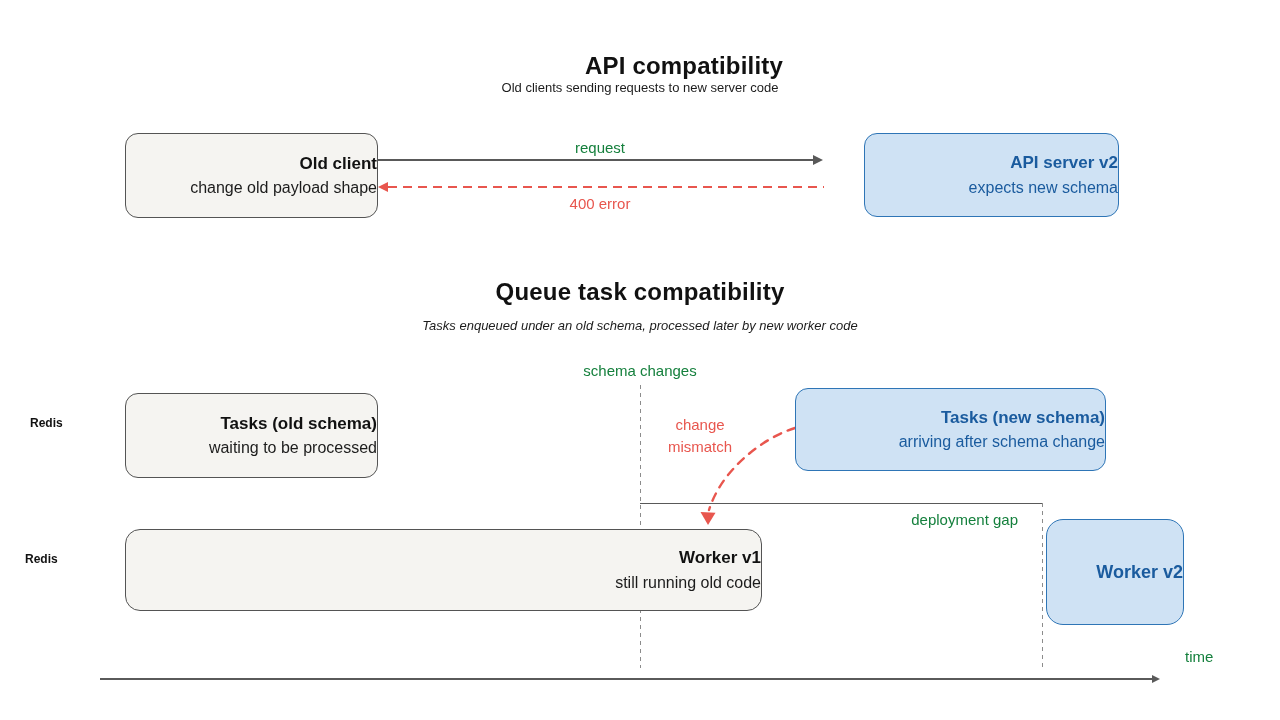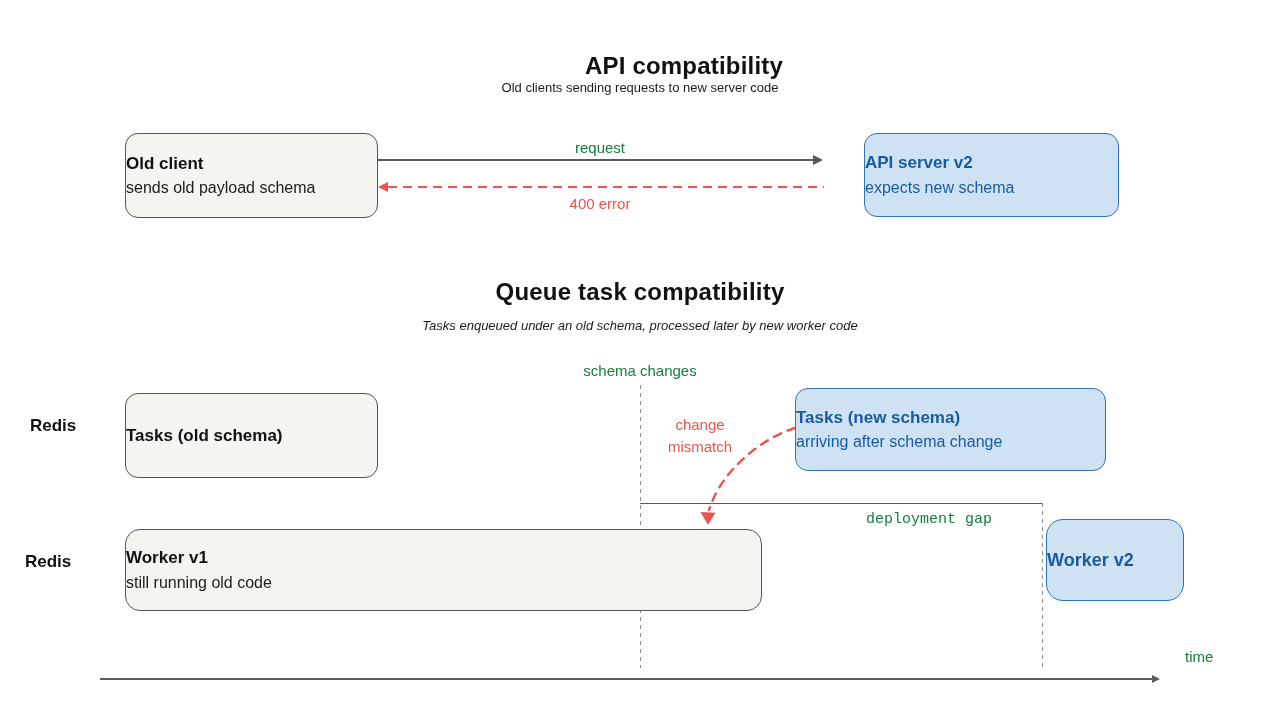--- a/index.html
+++ b/index.html
@@ -7,27 +7,27 @@
     --blue-fill:#cfe2f4; --blue-border:#2e75b6; --blue-text:#1a5b9e;
     --red:#e8564e; --line-dark:#595959; --text-dark:#111111;
     --axis-gray:#5a5a5a; --dash-gray:#8c8c8c;
   }
   html,body{margin:0;padding:0;background:#ffffff;}
   body{font-family:"Liberation Sans","DejaVu Sans",sans-serif;color:var(--text-dark);}
   .canvas{position:relative;width:1280px;height:720px;background:#ffffff;overflow:hidden;}
   .abs{position:absolute;}
   .section-title{position:absolute;left:0;width:1280px;text-align:center;font-size:24px;font-weight:bold;letter-spacing:.2px;}
   .section-sub{position:absolute;left:0;width:1280px;text-align:center;font-size:13px;color:#1c1c1c;}
-  .box{position:absolute;display:flex;flex-direction:column;align-items:flex-start;justify-content:center;text-align:center;border-radius:13px;line-height:1.5;z-index:3;box-sizing:border-box;}
+  .box{position:absolute;display:flex;flex-direction:column;align-items:flex-end;justify-content:center;text-align:center;border-radius:13px;line-height:1.5;z-index:3;box-sizing:border-box;}
   .box.gray{background:var(--gray-fill);border:1.5px solid var(--gray-border);}
   .box.blue{background:var(--blue-fill);border:1.6px solid var(--blue-border);}
   .box-title{font-weight:bold;font-size:17px;color:#111;}
   .box-sub{font-size:16px;color:#1c1c1c;}
   .box.blue .box-title,.box.blue .box-sub{color:var(--blue-text);}
-  .row-label{position:absolute;font-size:17px;font-weight:bold;color:#111;}
+  .row-label{position:absolute;font-size:12px;font-weight:bold;color:#111;}
   .small-label{position:absolute;font-size:15px;color:#15803d;}
   .red-label{color:var(--red);}
   .center{text-align:center;}
   .right{text-align:right;}
   .hline-solid{position:absolute;height:2px;background:var(--line-dark);z-index:2;}
   .hline-thin{position:absolute;height:1px;background:var(--line-dark);z-index:1;}
   .hdash-red{position:absolute;height:2px;background:repeating-linear-gradient(90deg,var(--red) 0 9px,transparent 9px 15px);z-index:2;}
   .vdash{position:absolute;width:1px;background:repeating-linear-gradient(180deg,var(--dash-gray) 0 4px,transparent 4px 8px);z-index:1;}
   .tri-right{position:absolute;width:0;height:0;border-left:10px solid var(--line-dark);border-top:5px solid transparent;border-bottom:5px solid transparent;z-index:2;}
   .tri-right.small{border-left:8px solid var(--axis-gray);border-top:4px solid transparent;border-bottom:4px solid transparent;}
@@ -38,21 +38,21 @@
 </head>
 <body>
 
 <div class="canvas">
 
   <div class="section-title" style="top:52px;padding-left:44px;">API compatibility</div>
   <div class="section-sub" style="top:80px;">Old clients sending requests to new server code</div>
 
   <div class="box gray" style="left:125px;top:133px;width:253px;height:85px;">
     <div class="box-title">Old client</div>
-    <div class="box-sub">sends old payload schema</div>
+    <div class="box-sub">change old payload shape</div>
   </div>
 
   <div class="box blue" style="left:824px;top:133px;width:255px;height:84px;margin-left:40px;">
     <div class="box-title">API server v2</div>
     <div class="box-sub">expects new schema</div>
   </div>
 
   <div>
     <div class="hline-solid" style="left:378px;top:159px;width:437px;"></div>
     <div class="tri-right" style="left:813px;top:155px;"></div>
@@ -68,48 +68,49 @@
   <div class="section-title" style="top:278px;">Queue task compatibility</div>
   <div class="section-sub" style="top:318px;font-style:italic;">Tasks enqueued under an old schema, processed later by new worker code</div>
 
   <div class="small-label center" style="left:540px;top:362px;width:200px;">schema changes</div>
   <div class="vdash" style="left:640px;top:385px;height:283px;"></div>
 
   <div class="row-label" style="left:30px;top:416px;">Redis</div>
 
   <div class="box gray" style="left:125px;top:393px;width:253px;height:85px;">
     <div class="box-title">Tasks (old schema)</div>
+    <div class="box-sub">waiting to be processed</div>
   </div>
 
   <div class="box blue" style="left:795px;top:388px;width:311px;height:83px;">
     <div class="box-title">Tasks (new schema)</div>
     <div class="box-sub">arriving after schema change</div>
   </div>
 
   <div class="small-label red-label center" style="left:640px;top:414px;width:120px;line-height:1.45;">
     <div>change</div>
     <div>mismatch</div>
   </div>
   <svg class="abs" style="left:690px;top:418px;z-index:2;" width="120" height="115" viewBox="0 0 120 115">
     <path d="M105,10 C75,19 32,50 19,92" fill="none" stroke="#e8564e" stroke-width="2.4" stroke-dasharray="8 7" stroke-linecap="round"></path>
     <path d="M18,107 L10.5,94 L25.5,94.8 Z" fill="#e8564e"></path>
   </svg>
 
   <div class="hline-thin" style="left:640px;top:503px;width:402px;"></div>
-  <div class="small-label right" style="left:792px;top:511px;width:200px;font-family:Liberation Mono, monospace;">deployment gap</div>
+  <div class="small-label right" style="left:818px;top:511px;width:200px;">deployment gap</div>
   <div class="vdash" style="left:1042px;top:503px;height:165px;"></div>
 
   <div class="row-label" style="left:25px;top:552px;">Redis</div>
 
   <div class="box gray" style="left:125px;top:529px;width:637px;height:82px;border-radius:15px;">
     <div class="box-title">Worker v1</div>
     <div class="box-sub">still running old code</div>
   </div>
 
-  <div class="box blue" style="left:1046px;top:519px;width:138px;height:82px;border-radius:17px;">
+  <div class="box blue" style="left:1046px;top:519px;width:138px;height:106px;border-radius:17px;">
     <div class="box-title" style="font-size:18px;">Worker v2</div>
   </div>
 
   <div>
     <div class="axis" style="left:100px;top:678px;width:1052px;"></div>
     <div class="tri-right small" style="left:1152px;top:675px;"></div>
   </div>
   <div class="small-label" style="left:1185px;top:648px;">time</div>
 
 </div>

